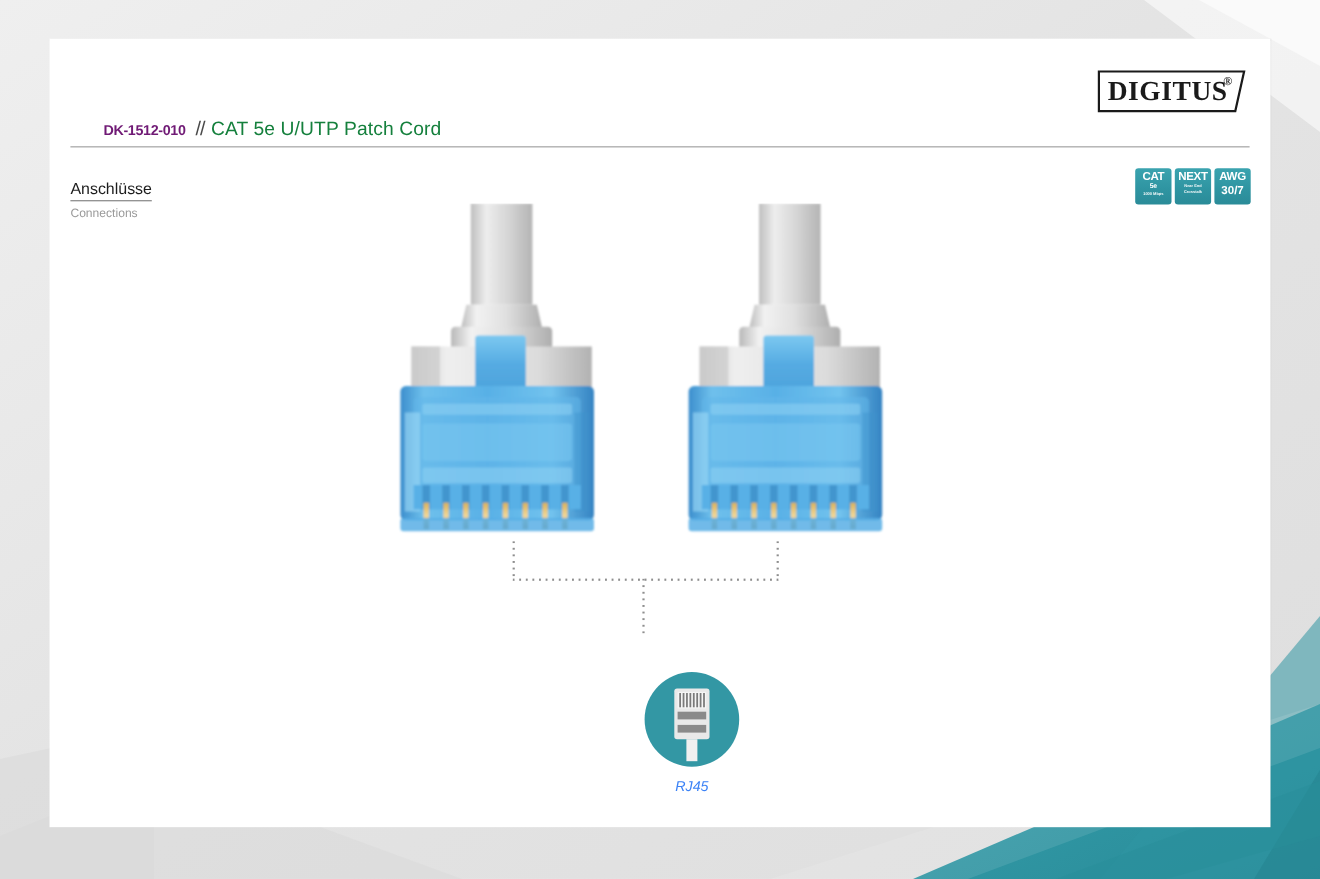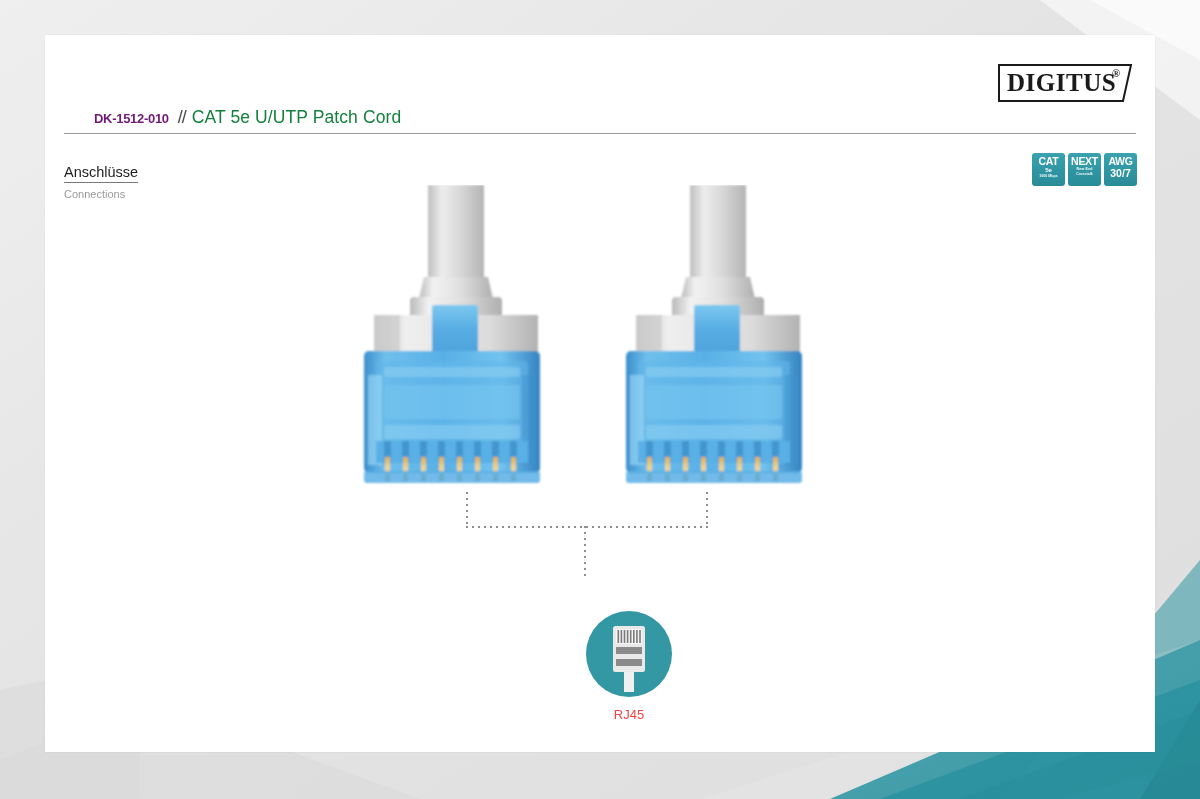--- a/index.html
+++ b/index.html
@@ -132,21 +132,21 @@
     width: 86px;
   }
   #callout-circle {
     width: 86px; height: 86px; border-radius: 50%;
     background: #3397a4;
     position: relative;
   }
   #callout-circle svg { position: absolute; left: 0; top: 0; }
   #callout-label {
     margin-top: 10px; text-align: center;
-    font-size: 13px; color: #ef4444;
+    font-size: 13px; color: #3b82f6; font-style: italic;
   }
 </style>
 </head>
 <body>
 
 <div id="page">
 
   <div class="bg-layer">
     <svg width="1200" height="799" viewBox="0 0 1200 799">
       <defs>

